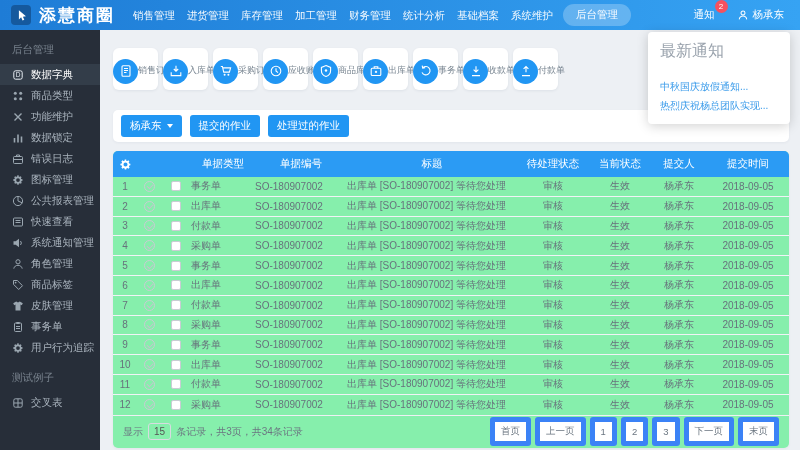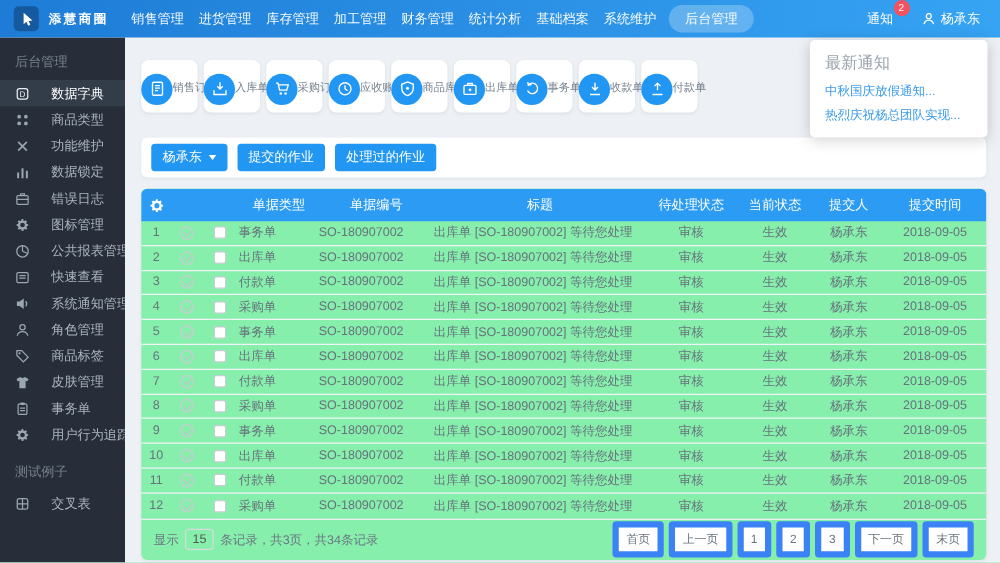--- a/index.html
+++ b/index.html
@@ -1,36 +1,36 @@
 <!DOCTYPE html>
 <html><head>
 <meta charset="utf-8">
 <style>
   *{margin:0;padding:0;box-sizing:border-box}
   html,body{width:800px;height:450px;overflow:hidden}
   body{font-family:"Liberation Sans","DejaVu Sans",sans-serif;background:#edf0f4;position:relative;font-size:11px;color:#5f6b76}
   
   .topbar{position:absolute;top:0;left:0;width:800px;height:30px;background:linear-gradient(90deg,#1e7cd6 0%,#36a3f3 100%);display:flex;align-items:center;color:#fff;z-index:10}
   .logo-box{width:20px;height:20px;background:#15599e;border-radius:4px;margin-left:11px;display:flex;align-items:center;justify-content:center;flex:none}
-  .brand{font-size:10px;font-weight:bold;margin-left:8px;letter-spacing:2px;white-space:nowrap}
+  .brand{font-size:17px;font-weight:bold;margin-left:8px;letter-spacing:2px;white-space:nowrap}
   .menu{display:flex;align-items:center;margin-left:12px}
   .menu-item{font-size:10.5px;padding:0 6px;line-height:30px;cursor:pointer;white-space:nowrap;color:rgba(255,255,255,.96)}
   .menu-item.active{background:rgba(255,255,255,.25);border-radius:11px;line-height:normal;padding:4px 13px;margin-left:4px}
   .top-right{margin-left:auto;display:flex;align-items:center;gap:22px;padding-right:16px}
   .notice-btn{font-size:10.5px;position:relative;cursor:pointer;display:flex}
   .badge{position:absolute;top:-8px;right:-13px;background:#f5515f;color:#fff;font-size:8px;min-width:13px;height:13px;border-radius:7px;display:flex;align-items:center;justify-content:center;padding:0 2px}
   .user-menu{font-size:10.5px;display:flex;align-items:center;gap:4px;cursor:pointer}
   
   .notice-panel{position:absolute;top:32px;left:648px;width:142px;background:#fff;border-radius:4px;box-shadow:0 2px 12px rgba(0,0,0,.18);padding:9px 12px 11px;z-index:30}
-  .notice-title{font-size:13px;color:#9aa3ad;margin-bottom:7px}
+  .notice-title{font-size:16px;color:#9aa3ad;margin-bottom:18px}
   .notice-link{font-size:10px;color:#3a9bea;margin-top:5px;display:block;cursor:pointer;white-space:nowrap;overflow:hidden}
   
   .sidebar{position:absolute;top:30px;left:0;width:100px;height:420px;background:#272e39;color:#aab4be;overflow:hidden}
   .side-section{font-size:10.5px;color:#78828d;padding:13px 0 7px 12px}
-  .side-item{display:flex;align-items:center;height:21px;padding-left:12px;font-size:10.5px;cursor:pointer;gap:17px;white-space:nowrap}
+  .side-item{display:flex;align-items:center;height:21px;padding-left:12px;font-size:10.5px;cursor:pointer;gap:7px;white-space:nowrap}
   .side-item.active{background:#333d49;color:#fff}
   .icn{width:12px;height:12px;flex:none;display:flex;align-items:center;justify-content:center}
   
   .main{position:absolute;left:100px;top:30px;width:700px;height:420px}
   .quick-row{display:flex;gap:5px;padding:18px 0 0 13px}
   .qcard{width:45px;height:42px;background:#fff;border-radius:6px;box-shadow:0 1px 3px rgba(20,40,70,.07);display:flex;flex-direction:row;align-items:center;cursor:pointer;flex:none}
   .qcircle{width:25px;height:25px;border-radius:50%;background:#2196f3;margin-top:4px;display:flex;align-items:center;justify-content:center;flex:none}
   .qlabel{font-size:9px;color:#76838f;margin-top:2px;white-space:nowrap}
   .filter-panel{margin:20px 11px 0 13px;background:#fff;border-radius:5px;padding:5px 8px;display:flex;gap:8px;box-shadow:0 1px 3px rgba(20,40,70,.05)}
   .fbtn{background:#2196f3;color:#fff;font-size:10.5px;border:none;border-radius:3px;padding:4px 9px;display:flex;align-items:center;gap:5px;cursor:pointer;font-family:inherit;white-space:nowrap}

